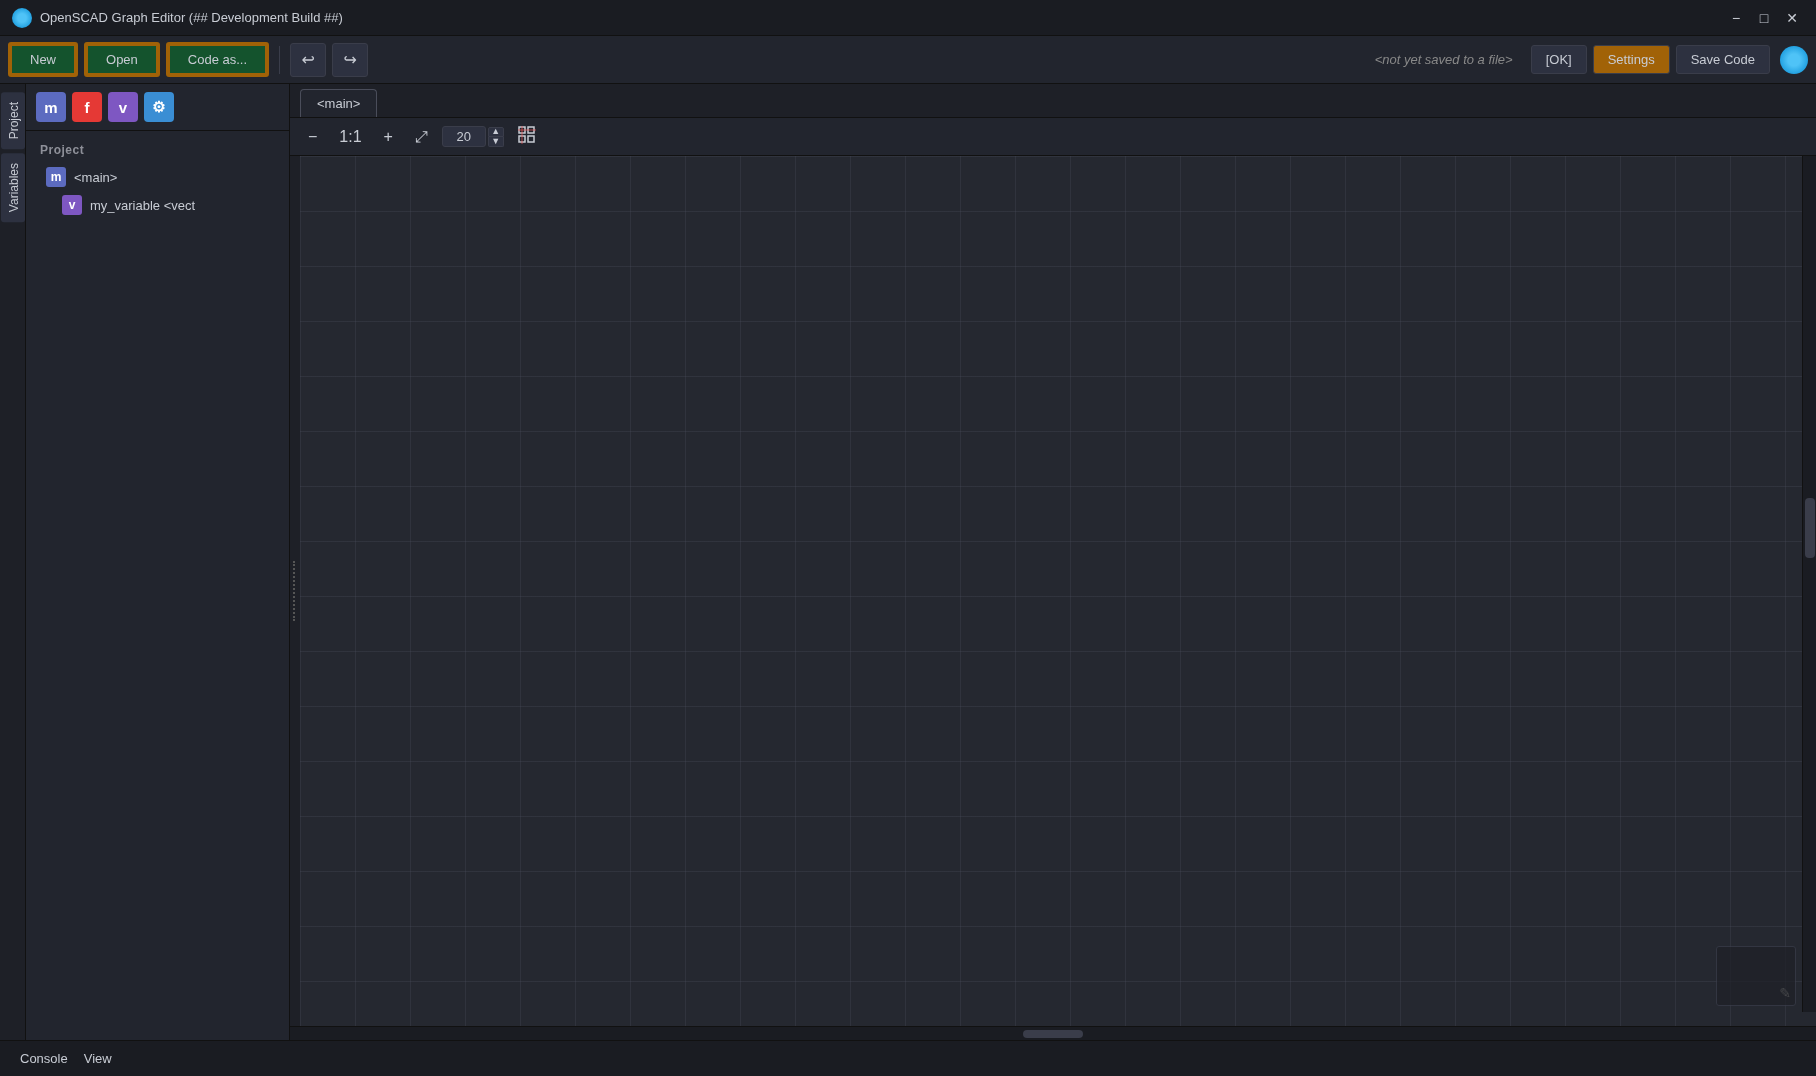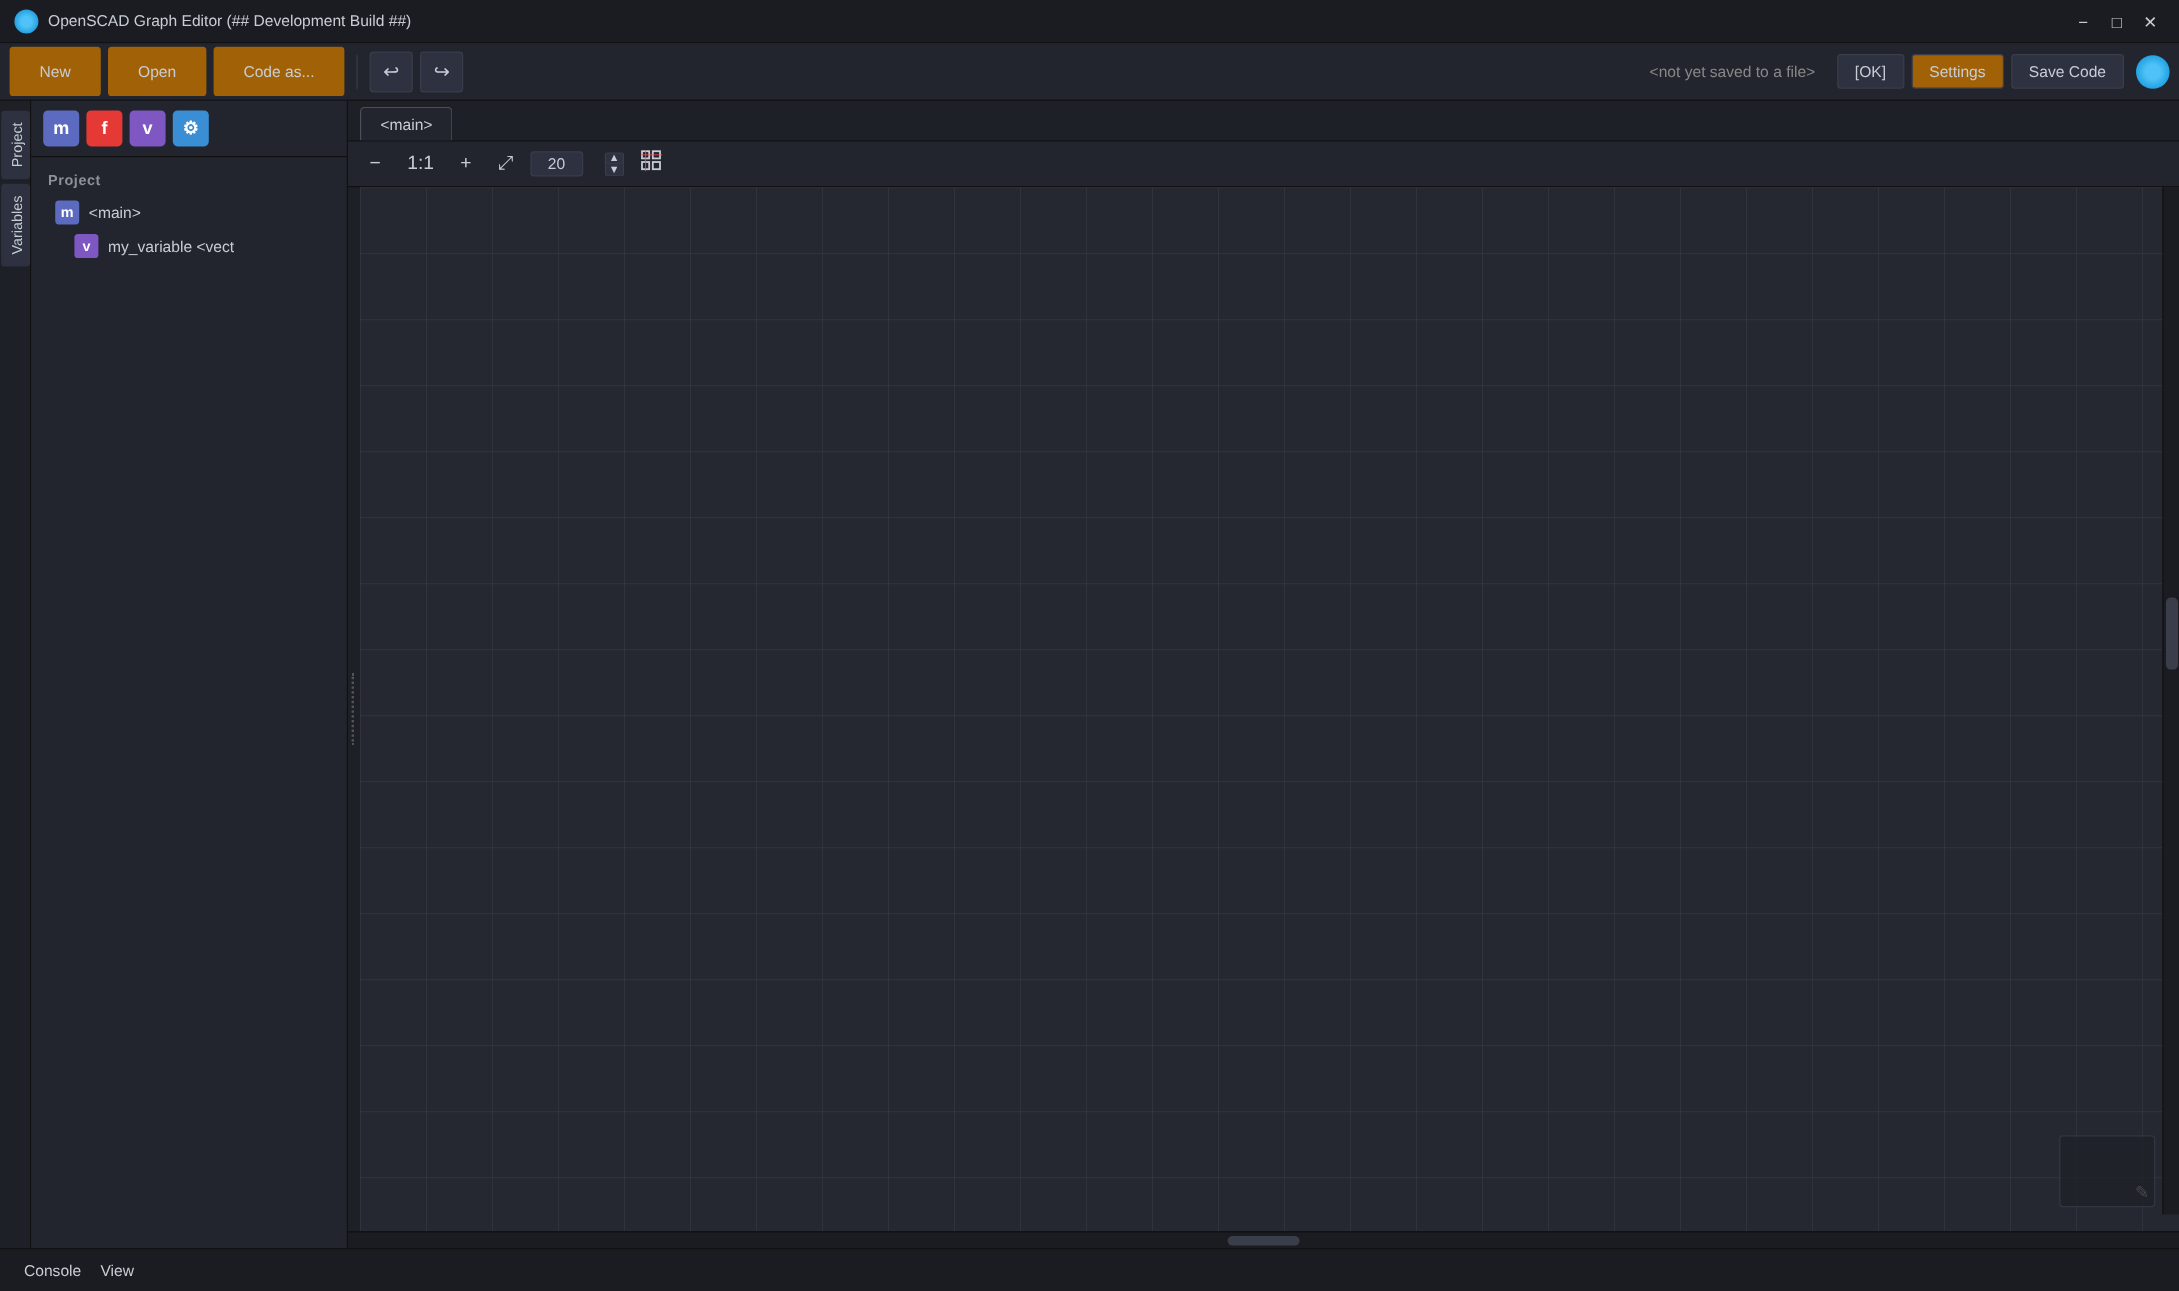--- a/index.html
+++ b/index.html
@@ -53,22 +53,22 @@
       display: flex;
       align-items: center;
       height: 48px;
       background: #22252e;
       padding: 0 8px;
       gap: 6px;
       border-bottom: 1px solid #111;
     }
     .toolbar-btn {
       padding: 6px 18px;
-      background: #a16207;
-      border: 7px solid #a16207;
+      background: #14532d;
+      border: 4px solid #a16207;
       color: #c8ccd4;
       font-size: 13px;
       cursor: pointer;
       border-radius: 3px;
       min-width: 60px;
       text-align: center;
     }
     .toolbar-icon-btn {
       padding: 6px 10px;
       background: #2d3140;
@@ -79,20 +79,21 @@
       border-radius: 3px;
       display: flex; align-items: center; justify-content: center;
       min-width: 36px; height: 34px;
     }
     .toolbar-sep { width: 1px; height: 28px; background: #3a3d4a; margin: 0 4px; }
     .toolbar-spacer { flex: 1; }
     .status-text {
       color: #888;
       font-size: 13px;
       padding: 0 12px;
+      font-style: italic;
     }
     .toolbar-ok-btn {
       padding: 6px 14px;
       background: #2d3140;
       border: 1px solid #3a3d4a;
       color: #c8ccd4;
       font-size: 13px;
       cursor: pointer;
       border-radius: 3px;
     }
@@ -263,21 +264,21 @@
       background: transparent;
       border: none;
       color: #c8ccd4;
       font-size: 16px;
       cursor: pointer;
       border-radius: 3px;
     }
     .zoom-display {
       display: flex;
       align-items: center;
-      gap: 18px;
+      gap: 2px;
     }
     .zoom-input {
       width: 44px;
       background: #2d3140;
       border: 1px solid #3a3d4a;
       color: #c8ccd4;
       font-size: 13px;
       text-align: center;
       padding: 2px 4px;
       border-radius: 3px;

